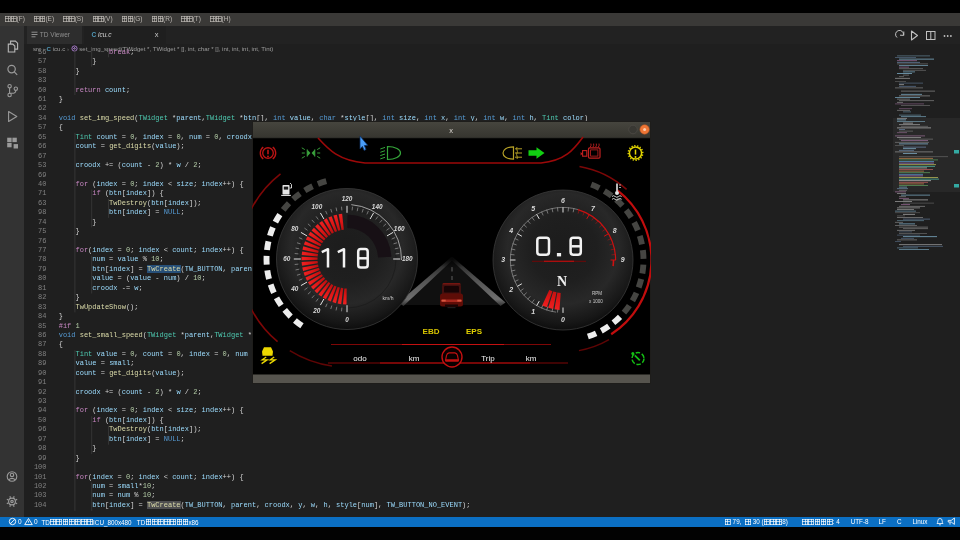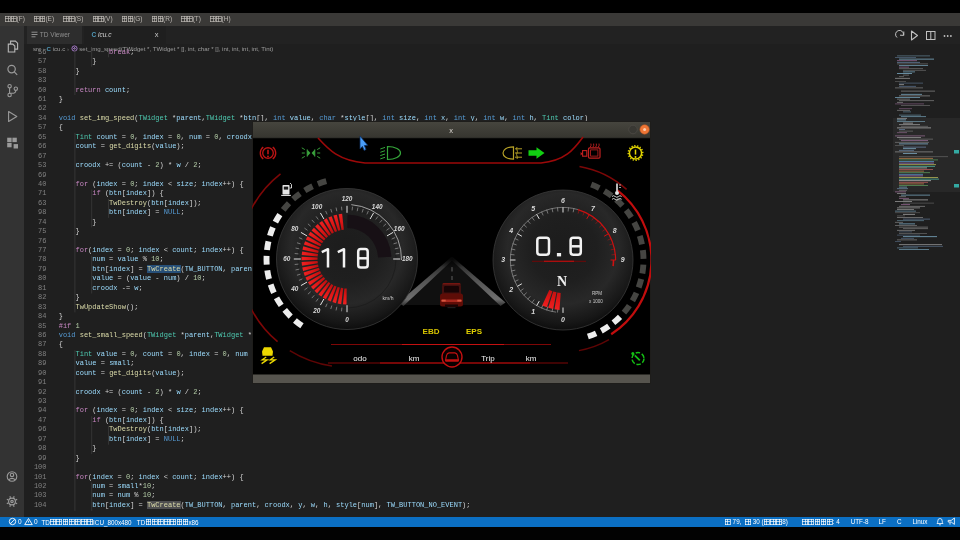--- a/index.html
+++ b/index.html
@@ -133,21 +133,21 @@
         <div class="cl">85</div>
         <div class="cl">86</div>
         <div class="cl">87</div>
         <div class="cl">88</div>
         <div class="cl">89</div>
         <div class="cl">90</div>
         <div class="cl">91</div>
         <div class="cl">92</div>
         <div class="cl">93</div>
         <div class="cl">94</div>
-        <div class="cl">47</div>
+        <div class="cl">50</div>
         <div class="cl">96</div>
         <div class="cl">97</div>
         <div class="cl">98</div>
         <div class="cl">99</div>
         <div class="cl">100</div>
         <div class="cl">101</div>
         <div class="cl">102</div>
         <div class="cl">103</div>
         <div class="cl">104</div>
       </div>

